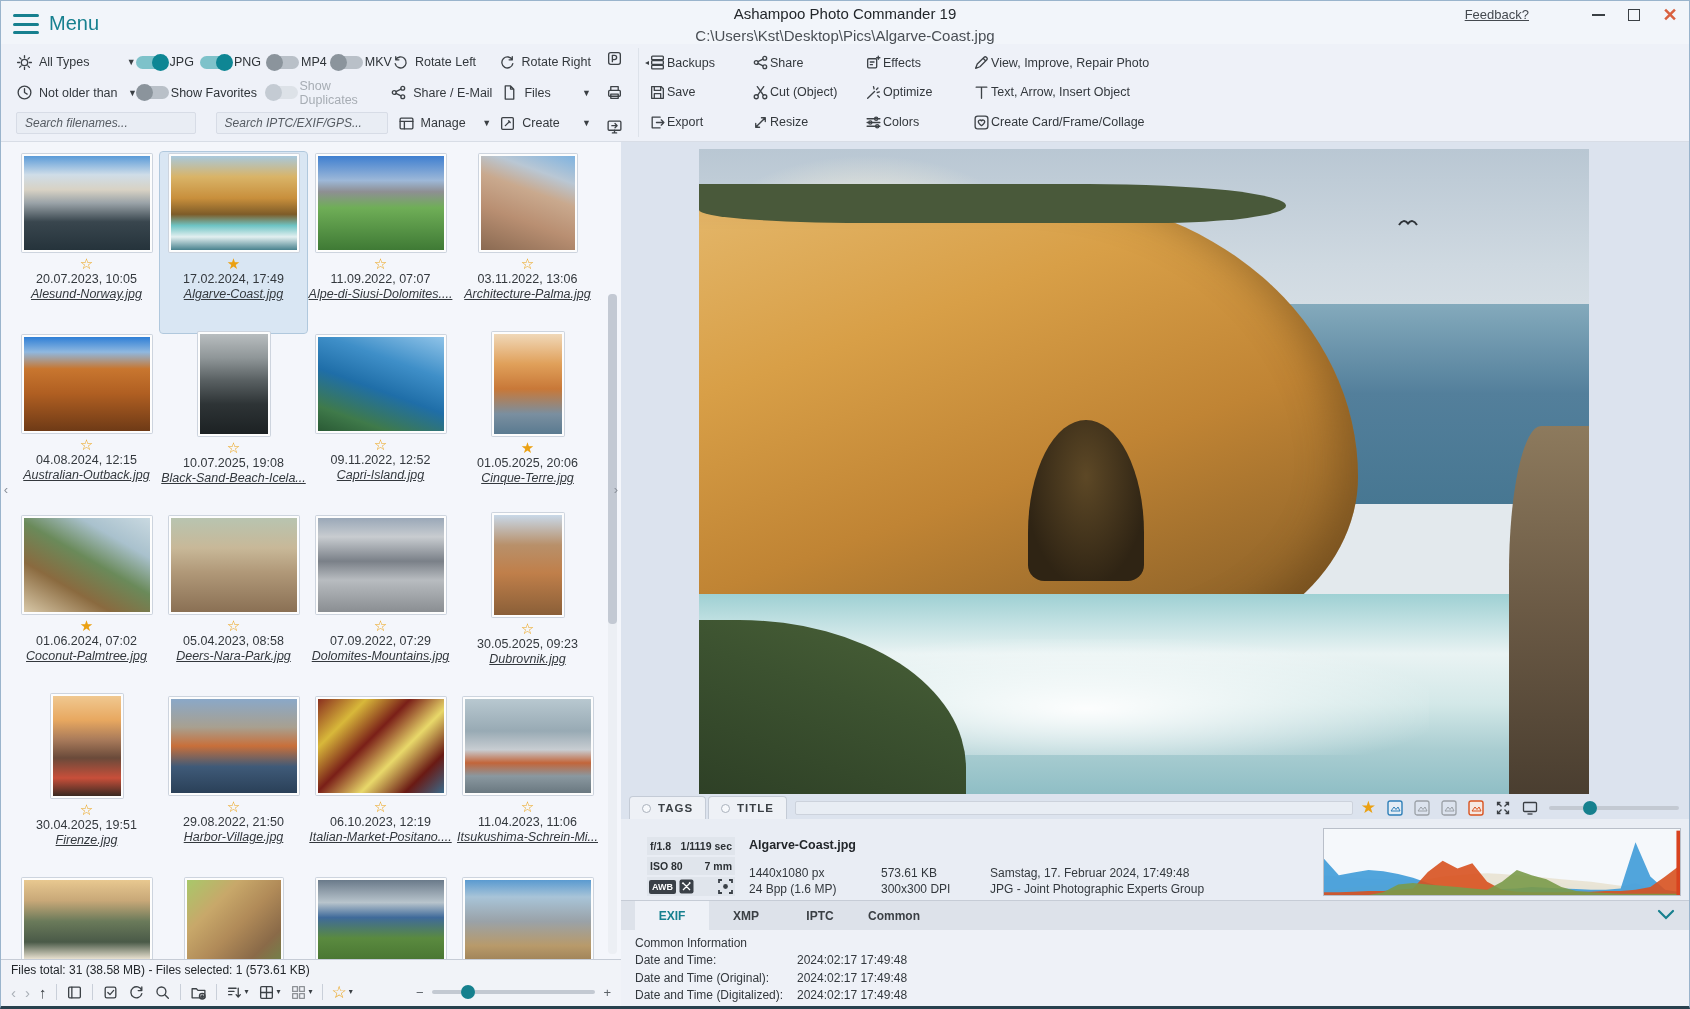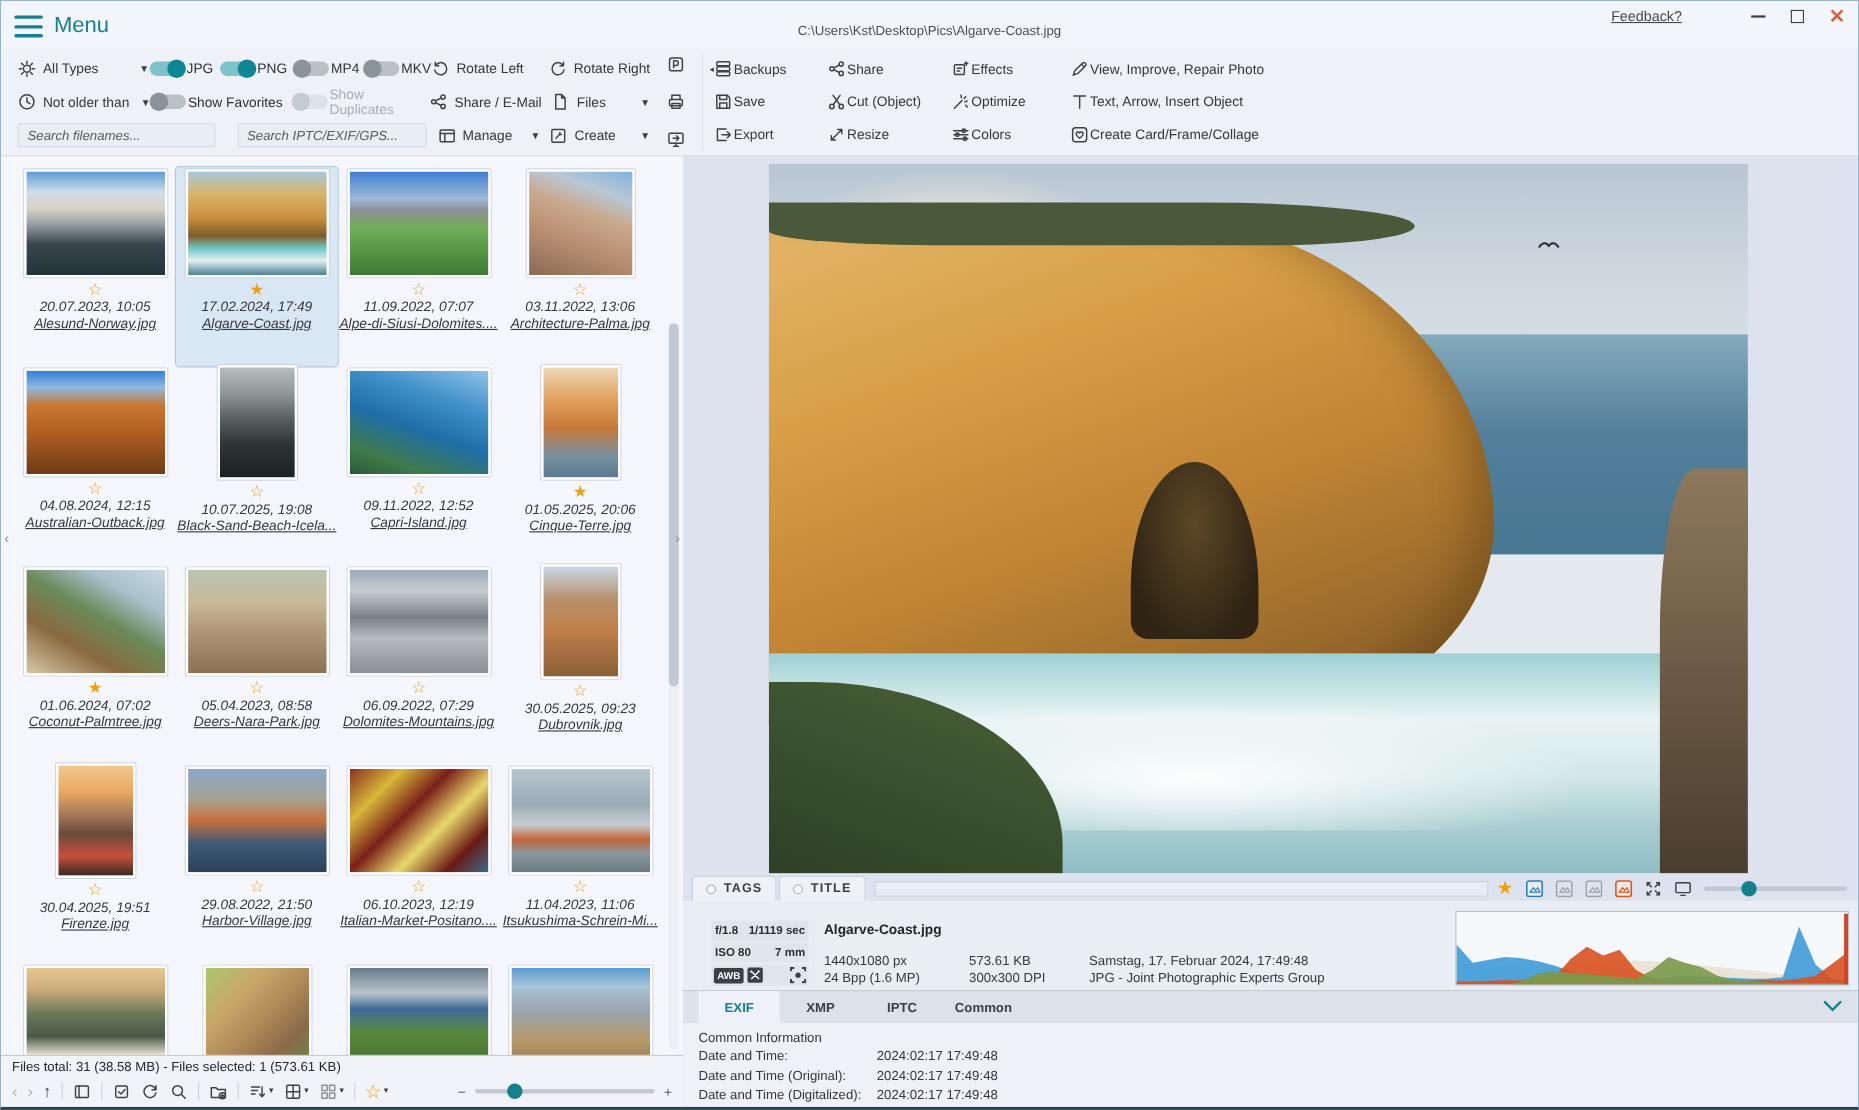--- a/index.html
+++ b/index.html
@@ -7,21 +7,21 @@
   body { font-family:"Liberation Sans", sans-serif; color:#2e3338; background:#eef1f8; }
   .window { width:1690px; height:1009px; border:1px solid #9ab4cc; border-bottom:3px solid #28414e; display:flex; flex-direction:column; background:#eef1f8; }
 
   
   .header { height:48px; position:relative; flex:0 0 aupx; background:#f2f5fa; }
   .hamburger { position:absolute; left:12px; top:13px; width:26px; height:20px; display:flex; flex-direction:column; justify-content:space-between; cursor:pointer; }
   .hamburger span { height:3px; background:#17808f; border-radius:2px; }
   .menu-label { position:absolute; left:48px; top:11px; font-size:20px; color:#17808f; }
   .title-block { position:absolute; left:0; right:0; top:4px; text-align:center; }
   .app-title { font-size:15px; color:#22262a; }
-  .app-path { font-size:12px; color:#4a4f55; margin-top:16px; }
+  .app-path { font-size:15px; color:#4a4f55; margin-top:5px; }
   .feedback { position:absolute; right:160px; top:6px; font-size:13px; color:#44494f; text-decoration:underline; cursor:pointer; }
   .win-controls { position:absolute; right:8px; top:4px; display:flex; gap:14px; align-items:center; }
   .wc { width:22px; height:20px; display:flex; align-items:center; justify-content:center; cursor:pointer; }
   .wc-min { width:13px; height:2px; background:#3a3f44; }
   .wc-max { width:12px; height:12px; border:1.6px solid #3a3f44; }
   .wc-close { font-size:18px; color:#d9603f; font-weight:bold; line-height:1; }
 
   
   .toolbars { height:97px; flex:0 0 auto; display:flex; padding:4px 0 4px 15px; background:#eef1f8; }
   .tb-left { width:575px; display:flex; flex-direction:column; justify-content:space-between; }
@@ -51,21 +51,21 @@
   
   .left-panel { width:620px; flex:0 0 auto; display:flex; flex-direction:column; border-top:1px solid #d8dde6; background:#f4f6fb; position:relative; }
   .thumb-grid { height:817px; overflow:hidden; display:grid; grid-template-columns:repeat(4,147px); grid-auto-rows:181px; padding:10px 0 0 12px; }
   .cell { display:flex; flex-direction:column; align-items:center; padding-top:2px; border-radius:3px; }
   .cell.selected { background:#d9e6f3; outline:1px solid #b0c8dd; }
   .thumb-img { box-shadow:0 0 0 1px #cdd4de; border:2px solid #fdfdfd; border-radius:1px; cursor:pointer; }
   .thumb-img.landscape { width:130px; height:98px; }
   .thumb-img.portrait { width:72px; height:104px; margin-top:-3px; }
   .thumb-img.square { width:98px; height:98px; }
   .star { font-size:15px; line-height:17px; color:#eba113; margin-top:3px; cursor:pointer; }
-  .t-date { font-size:12.5px; color:#33383d; line-height:15px; cursor:default;font-style:italic; }
+  .t-date { font-size:12.5px; color:#33383d; line-height:15px; cursor:default; }
   .t-name { font-size:12.5px; font-style:italic; text-decoration:underline; color:#33383d; line-height:15px; cursor:pointer; }
   .grid-scrollbar { position:absolute; right:4px; top:152px; width:9px; height:660px; background:#eceff4; border-radius:4px; }
   .grid-scroll-thumb { position:absolute; top:0; left:0; width:9px; height:330px; background:#c3c9d3; border-radius:4px; cursor:pointer; }
   .status-bar { height:21px; border-top:1px solid #c6ccd6; display:flex; align-items:center; padding-left:10px; font-size:12px; color:#22262a; background:#f1f3f8; }
   .bottom-toolbar { height:26px; display:flex; align-items:center; gap:9px; padding:0 10px 2px 10px; background:#f1f3f8; }
   .bt-icon { display:flex; align-items:center; cursor:pointer; color:#3d4247; font-size:15px; line-height:1; }
   .bt-icon.dim { color:#a9afb6; }
   .bt-sep { width:1px; height:16px; background:#c9cfd9; }
   .mini-caret { font-size:8px; color:#3a3f44; margin-left:2px; }
   .zoom-minus,.zoom-plus { font-size:13px; color:#5a6066; cursor:pointer; }
@@ -134,20 +134,21 @@
 <div class="window">
 
   <div class="header">
     <div class="hamburger">
         <span></span>
         <span></span>
         <span></span>
       </div>
     <div class="menu-label">Menu</div>
     <div class="title-block">
+      <div class="app-title">Ashampoo Photo Commander 19</div>
       <div class="app-path">C:\Users\Kst\Desktop\Pics\Algarve-Coast.jpg</div>
     </div>
     <div class="feedback">Feedback?</div>
     <div class="win-controls">
       <div class="wc">
           <div class="wc-min"></div>
         </div>
       <div class="wc">
           <div class="wc-max"></div>
         </div>
@@ -441,21 +442,21 @@
   <div class="cell">
     <div class="thumb-img landscape" style="background: linear-gradient(rgb(184, 196, 176) 0%, rgb(200, 184, 152) 32%, rgb(176, 152, 120) 58%, rgb(138, 112, 84) 100%);"></div>
     <div class="star">☆</div>
     <div class="t-date">05.04.2023, 08:58</div>
     <div class="t-name">Deers-Nara-Park.jpg</div>
   </div>
 
   <div class="cell">
     <div class="thumb-img landscape" style="background: linear-gradient(rgb(154, 168, 184) 0%, rgb(200, 204, 208) 20%, rgb(122, 128, 136) 46%, rgb(184, 188, 192) 66%, rgb(138, 142, 146) 100%);"></div>
     <div class="star">☆</div>
-    <div class="t-date">06.09.2022, 07:29</div>
+    <div class="t-date">07.09.2022, 07:29</div>
     <div class="t-name">Dolomites-Mountains.jpg</div>
   </div>
 
   <div class="cell">
     <div class="thumb-img portrait" style="background: linear-gradient(rgb(200, 216, 232) 0%, rgb(184, 144, 106) 30%, rgb(192, 127, 74) 58%, rgb(138, 95, 56) 100%);"></div>
     <div class="star">☆</div>
     <div class="t-date">30.05.2025, 09:23</div>
     <div class="t-name">Dubrovnik.jpg</div>
   </div>
 

